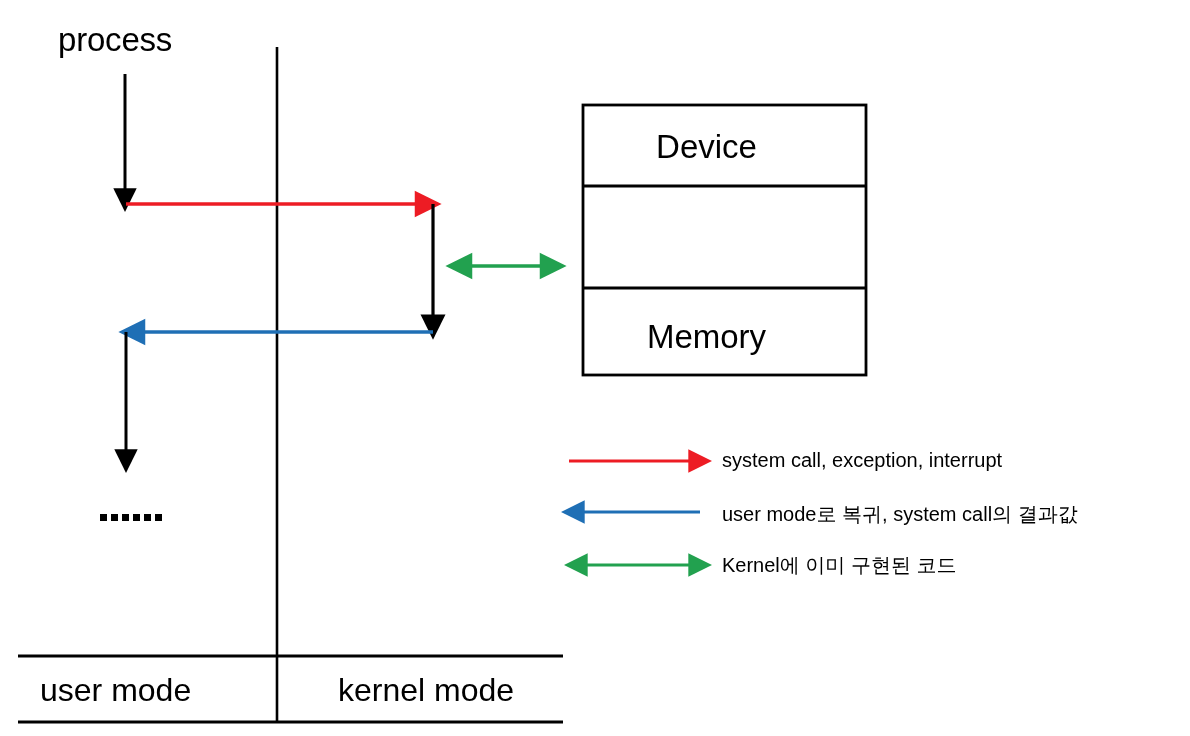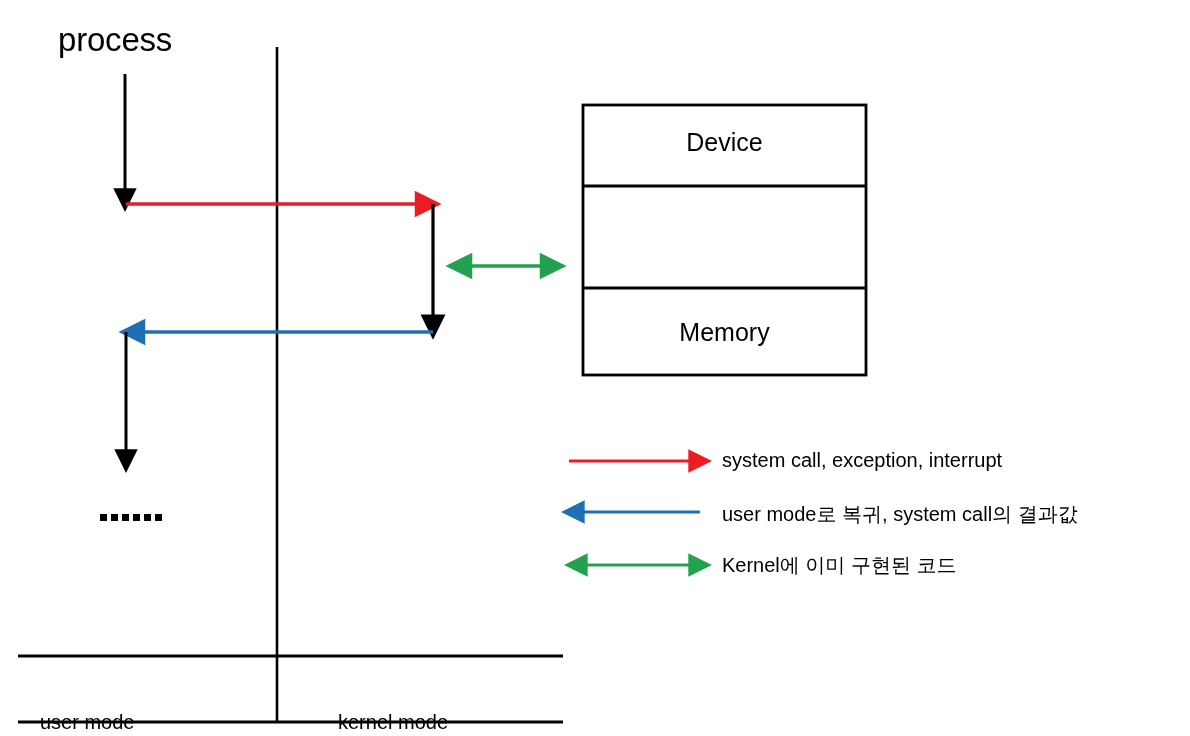--- a/index.html
+++ b/index.html
@@ -27,32 +27,31 @@
     white-space: nowrap;
     font-family: "Liberation Sans", sans-serif;
   }
   .process-label {
     left: 58px;
     top: 21px;
     font-size: 33px;
     letter-spacing: -0.2px;
   }
   .box-label {
-    font-size: 25px;
+    font-size: 33px;
     text-align: center;
     width: 283px;
-    left: 583px;
+    left: 565px;
   }
   .box-label-device { top: 128px; }
   .box-label-fs     { top: 220px; }
   .box-label-mem    { top: 318px; }
   .mode-label {
-    font-size: 20px;
+    font-size: 32px;
     top: 672px;
-    margin-top: 39px;
   }
   .mode-label-user   { left: 40px; }
   .mode-label-kernel { left: 338px; }
   .legend-text {
     font-size: 20px;
     left: 722px;
   }
   .legend-text-0 { top: 449px; }
   .legend-text-1 { top: 501px; text-align: center; }
   .legend-text-2 { top: 552px; }

